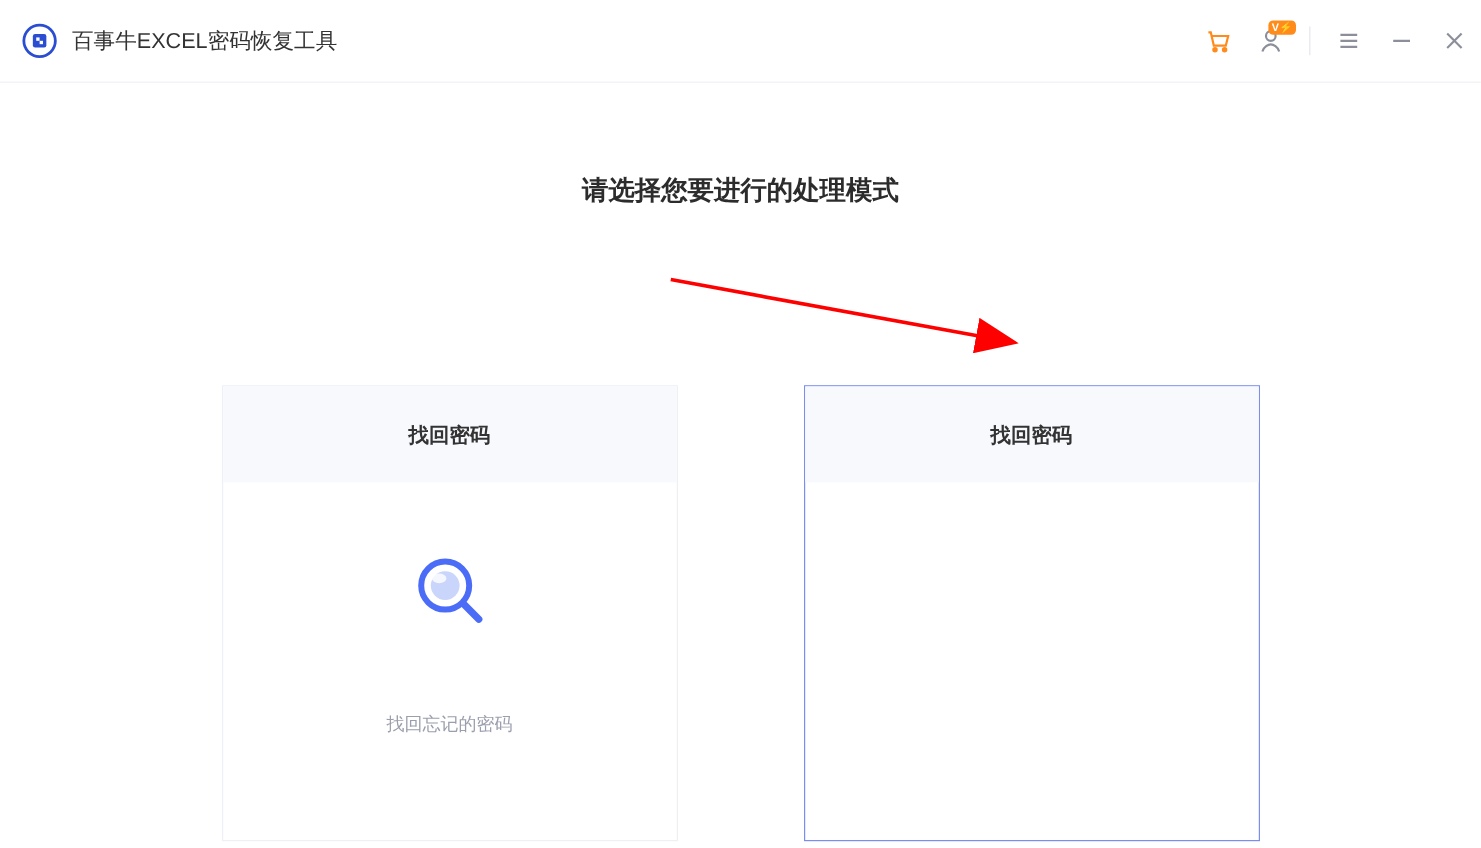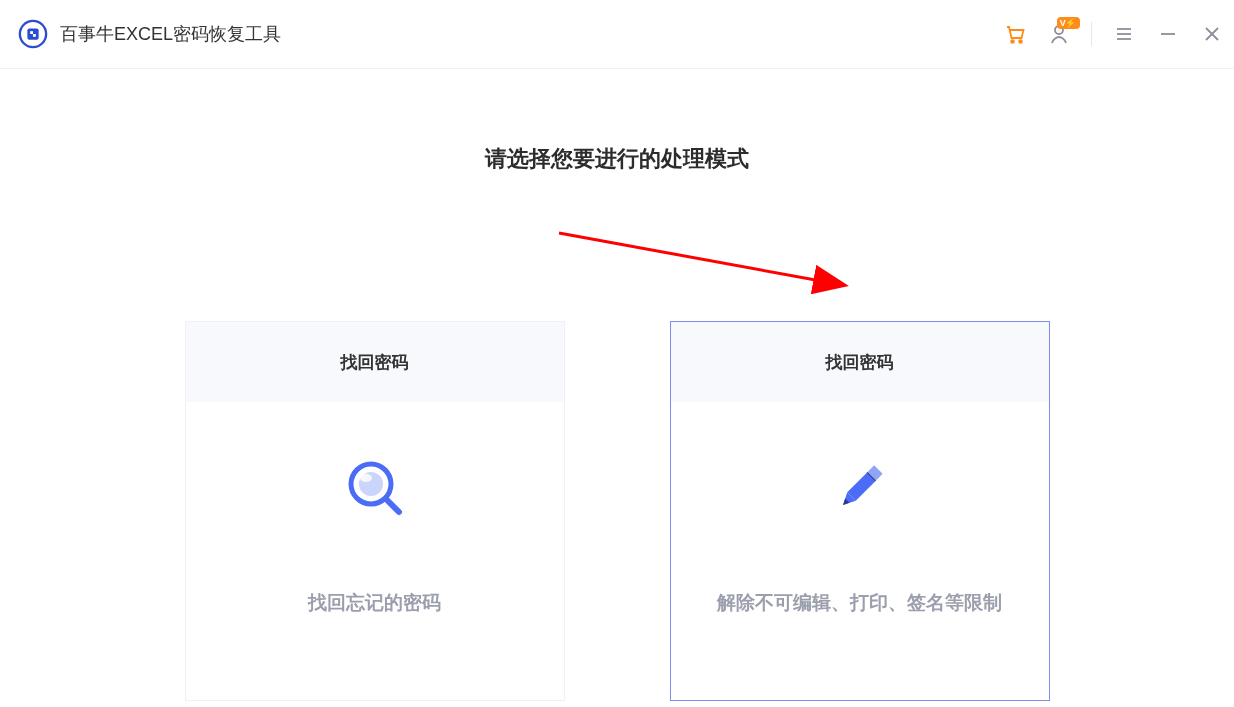--- a/index.html
+++ b/index.html
@@ -14,21 +14,21 @@
     .badge-wrap { position: relative; }
     .vip-badge { position: absolute; top: -5px; right: -9px; background: #ff8b1a; color: #fff; font-size: 9px; font-weight: 700; padding: 0 3px; border-radius: 4px; line-height: 12px; }
     .main { padding-top: 75px; text-align: center; }
     .heading { font-size: 22px; color: #2c2c2c; font-weight: 700; }
     .cards { margin-top: 110px; display: flex; justify-content: center; gap: 105px; }
     .card { width: 380px; height: 380px; border: 1px solid #edf0f5; display: flex; flex-direction: column; cursor: pointer; margin-top: 37px; }
     .card.selected { border: 1px solid #7b8ef0; }
     .card-head { height: 80px; background: #f7f9fd; display: flex; align-items: center; justify-content: center; font-size: 17px; font-weight: 600; color: #333; }
     .card-body { flex: 1; display: flex; flex-direction: column; align-items: center; justify-content: center; gap: 70px; padding-bottom: 30px; }
     .card-icon { width: 64px; height: 64px; }
-    .card-desc { font-size: 19px; color: #9b9fad; font-weight: bold; }
+    .card-desc { font-size: 15px; color: #9b9fad; }
     .arrow { position: absolute; top: 225px; left: 555px; pointer-events: none; }
   </style>
 </head>
 <body>
 
 <div class="titlebar">
   <div class="title-left">
     <span class="logo">
       <svg viewBox="0 0 32 32">
           <circle cx="16" cy="16" r="14" fill="none" stroke="#2b4dd1" stroke-width="2.5"></circle>
@@ -91,34 +91,20 @@
               <ellipse cx="23" cy="22" rx="6" ry="4" fill="#fff" opacity="0.8"></ellipse>
               <line x1="44" y1="44" x2="56" y2="56" stroke="#4a6cf7" stroke-width="6" stroke-linecap="round"></line>
             </svg>
         </span>
         <span class="card-desc">找回忘记的密码</span>
       </div>
     </div>
 
     <div class="card selected">
       <div class="card-head">找回密码</div>
-      <div class="card-body">
-        <span class="card-icon">
-          <svg viewBox="0 0 64 64">
-              <g transform="rotate(45 32 32)">
-                <rect x="26" y="6" width="12" height="10" fill="#8fa6f8"></rect>
-                <rect x="26" y="16" width="12" height="28" fill="#4a6cf7"></rect>
-                <polygon points="26,44 38,44 32,56" fill="#4a6cf7"></polygon>
-                <polygon points="29,50 35,50 32,56" fill="#2b3a8a"></polygon>
-                <line x1="26" y1="16" x2="38" y2="16" stroke="#2b3a8a" stroke-width="1"></line>
-              </g>
-            </svg>
-        </span>
-        <span class="card-desc">解除不可编辑、打印、签名等限制</span>
-      </div>
     </div>
 
   </div>
 </div>
 
 <svg class="arrow" width="310" height="80">
   <defs>
       <marker id="ah" markerWidth="12" markerHeight="10" refX="10" refY="5" orient="auto">
         <polygon points="0,0 12,5 0,10" fill="#ff0000"></polygon>
       </marker>

